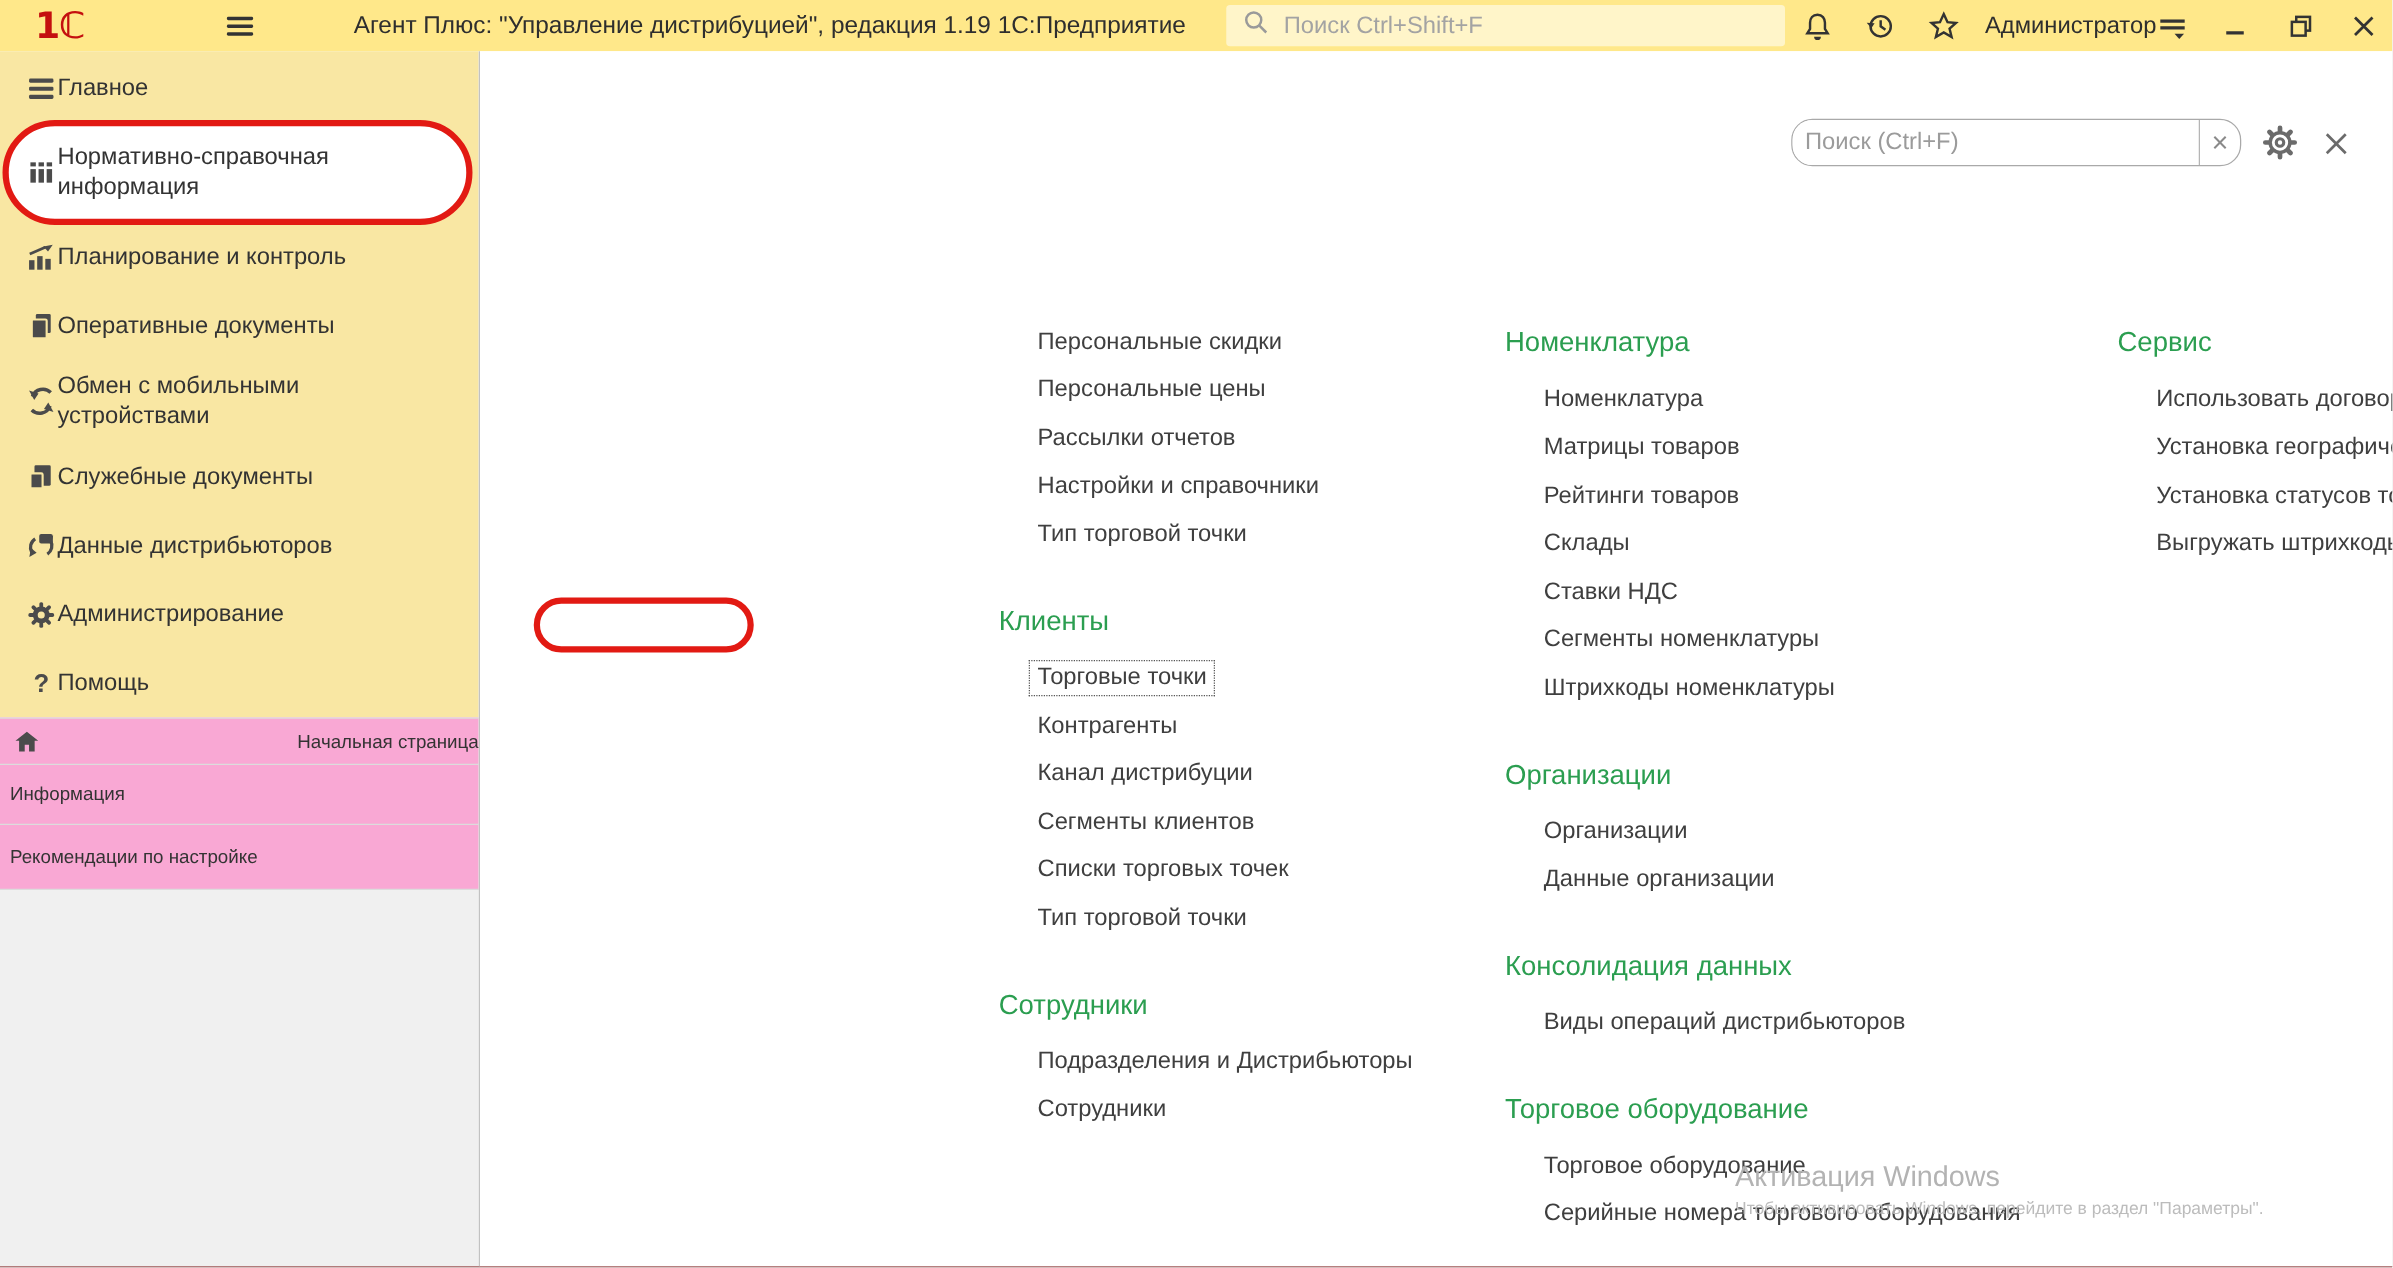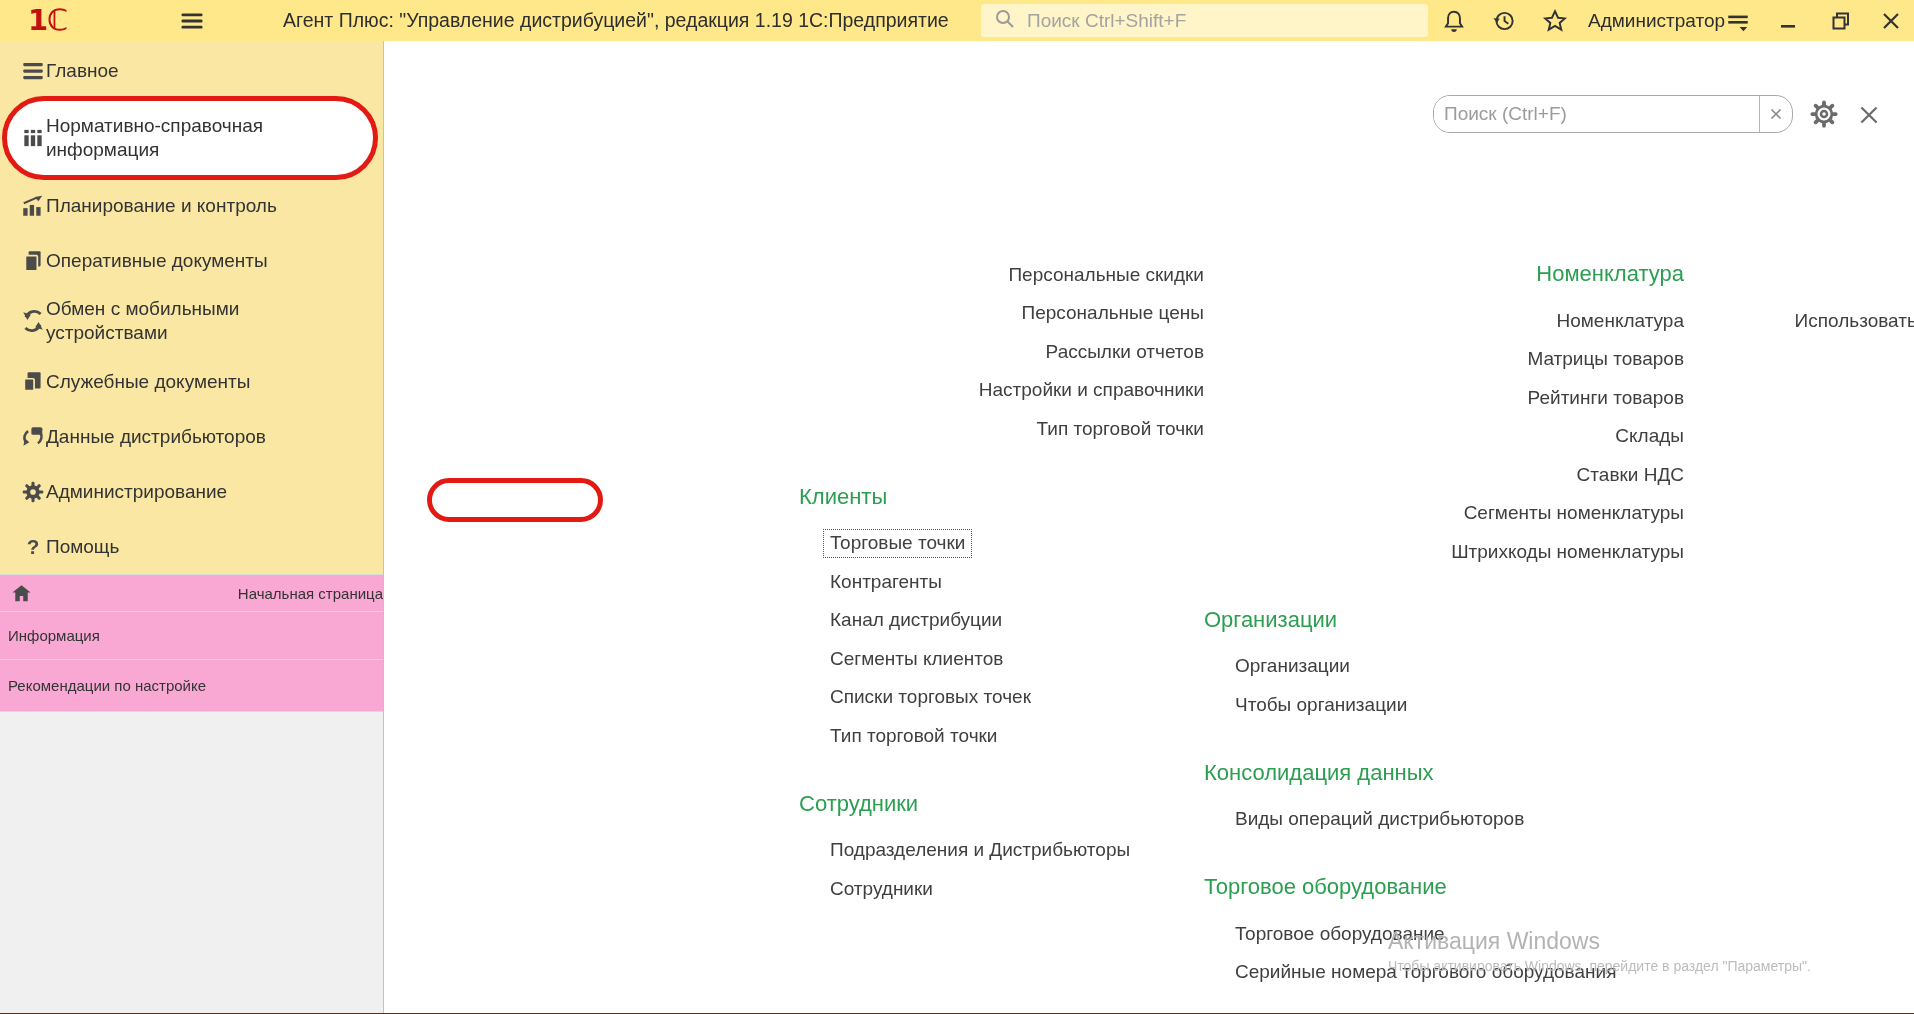--- a/index.html
+++ b/index.html
@@ -48,21 +48,21 @@
   .c-search input{flex:1;border:none;outline:none;font-family:inherit;font-size:19px;
     color:#555;padding:0 10px;background:#fff;}
   .c-search input::placeholder{color:#9b9b9b;}
   .c-clear{width:33px;border-left:1px solid #b5b5b5;display:flex;align-items:center;
     justify-content:center;cursor:pointer;}
   .c-ic{position:absolute;width:34px;height:34px;display:flex;align-items:center;
     justify-content:center;cursor:pointer;}
   .c-gear{left:1423px;top:56px;} .c-close{left:1468px;top:57px;}
   .col{position:absolute;top:210px;}
   .col1{left:415px;width:405px;} .col2{left:820px;width:480px;} .col3{left:1310px;width:560px;}
-  .col-group{margin-top:26px;} .col-group:first-child{margin-top:0;text-align:right;}
+  .col-group{margin-top:26px;} .col-group:first-child{margin-top:0;}
   .group-header{font-size:22px;color:#2b9e50;height:46px;line-height:46px;}
   .links{padding-top:4px;}
   .link{display:block;height:38.5px;line-height:38.5px;font-size:19px;color:#3f3f3f;
     text-decoration:none;padding-left:31px;white-space:nowrap;cursor:pointer;}
   .link .lt{display:inline-block;line-height:normal;vertical-align:middle;}
   .link.focused .lt{outline:1px dotted #555;padding:2px 6px 3px;margin-left:-6px;}
   .wm1{position:absolute;left:1004px;top:887px;font-size:23px;color:#b3b3b3;}
   .wm2{position:absolute;left:1004px;top:917px;font-size:14px;color:#bcbcbc;}
   
   .ann{position:absolute;border:5px solid #e21a13;pointer-events:none;z-index:50;}
@@ -333,21 +333,21 @@
             <a class="link"><span class="lt">Склады</span></a>
             <a class="link"><span class="lt">Ставки НДС</span></a>
             <a class="link"><span class="lt">Сегменты номенклатуры</span></a>
             <a class="link"><span class="lt">Штрихкоды номенклатуры</span></a>
           </div>
         </div>
         <div class="col-group">
           <div class="group-header">Организации</div>
           <div class="links">
             <a class="link"><span class="lt">Организации</span></a>
-            <a class="link"><span class="lt">Чтобы организации</span></a>
+            <a class="link"><span class="lt">Данные организации</span></a>
           </div>
         </div>
         <div class="col-group">
           <div class="group-header">Консолидация данных</div>
           <div class="links">
             <a class="link"><span class="lt">Виды операций дистрибьюторов</span></a>
           </div>
         </div>
         <div class="col-group">
           <div class="group-header">Торговое оборудование</div>

